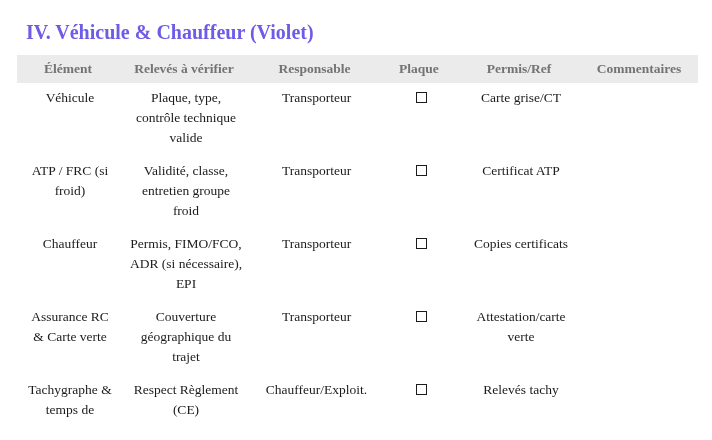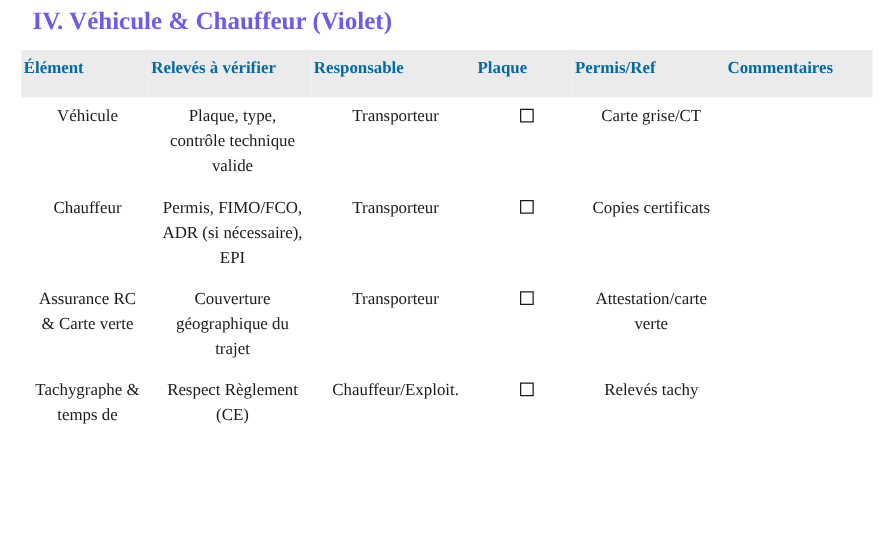--- a/index.html
+++ b/index.html
@@ -14,42 +14,42 @@
     font-family: "Liberation Serif", serif;
     color: #1b1b1b;
   }
   .page {
     width: 712px;
     height: 440px;
     position: relative;
   }
   .section-title {
     margin: 0;
-    padding: 5px 0 0 26px;
+    padding: 20px 0 0 26px;
     font-size: 20px;
     font-weight: bold;
     color: #6e5ce6;
     line-height: 24px;
   }
   table.checklist {
     border-collapse: collapse;
     table-layout: fixed;
     width: 681px;
     margin: 11px 0 0 17px;
     font-size: 13.5px;
   }
   table.checklist th {
     background: #ebebeb;
     font-weight: bold;
-    text-align: left;
+    text-align: center;
     vertical-align: top;
-    padding: 5px 2px 16px 2px;
+    padding: 5px 2px 6px 2px;
     font-size: 13.5px;
     line-height: 17px;
-    color: #0369a1;
+    color: #737373;
   }
   table.checklist td {
     vertical-align: top;
     text-align: center;
     padding: 5px 6px 8px 10px;
     line-height: 20px;
     overflow-wrap: break-word;
   }
   .checkbox {
     display: inline-block;
@@ -89,20 +89,28 @@
     <tbody>
       <tr>
         <td>Véhicule</td>
         <td>Plaque, type, contrôle technique valide</td>
         <td>Transporteur</td>
         <td><span class="checkbox"></span></td>
         <td>Carte grise/CT</td>
         <td></td>
       </tr>
       <tr>
+        <td>ATP / FRC (si froid)</td>
+        <td>Validité, classe, entretien groupe froid</td>
+        <td>Transporteur</td>
+        <td><span class="checkbox"></span></td>
+        <td>Certificat ATP</td>
+        <td></td>
+      </tr>
+      <tr>
         <td>Chauffeur</td>
         <td>Permis, FIMO/FCO, ADR (si nécessaire), EPI</td>
         <td>Transporteur</td>
         <td><span class="checkbox"></span></td>
         <td>Copies certificats</td>
         <td></td>
       </tr>
       <tr>
         <td>Assurance RC &amp; Carte verte</td>
         <td>Couverture géographique du trajet</td>

